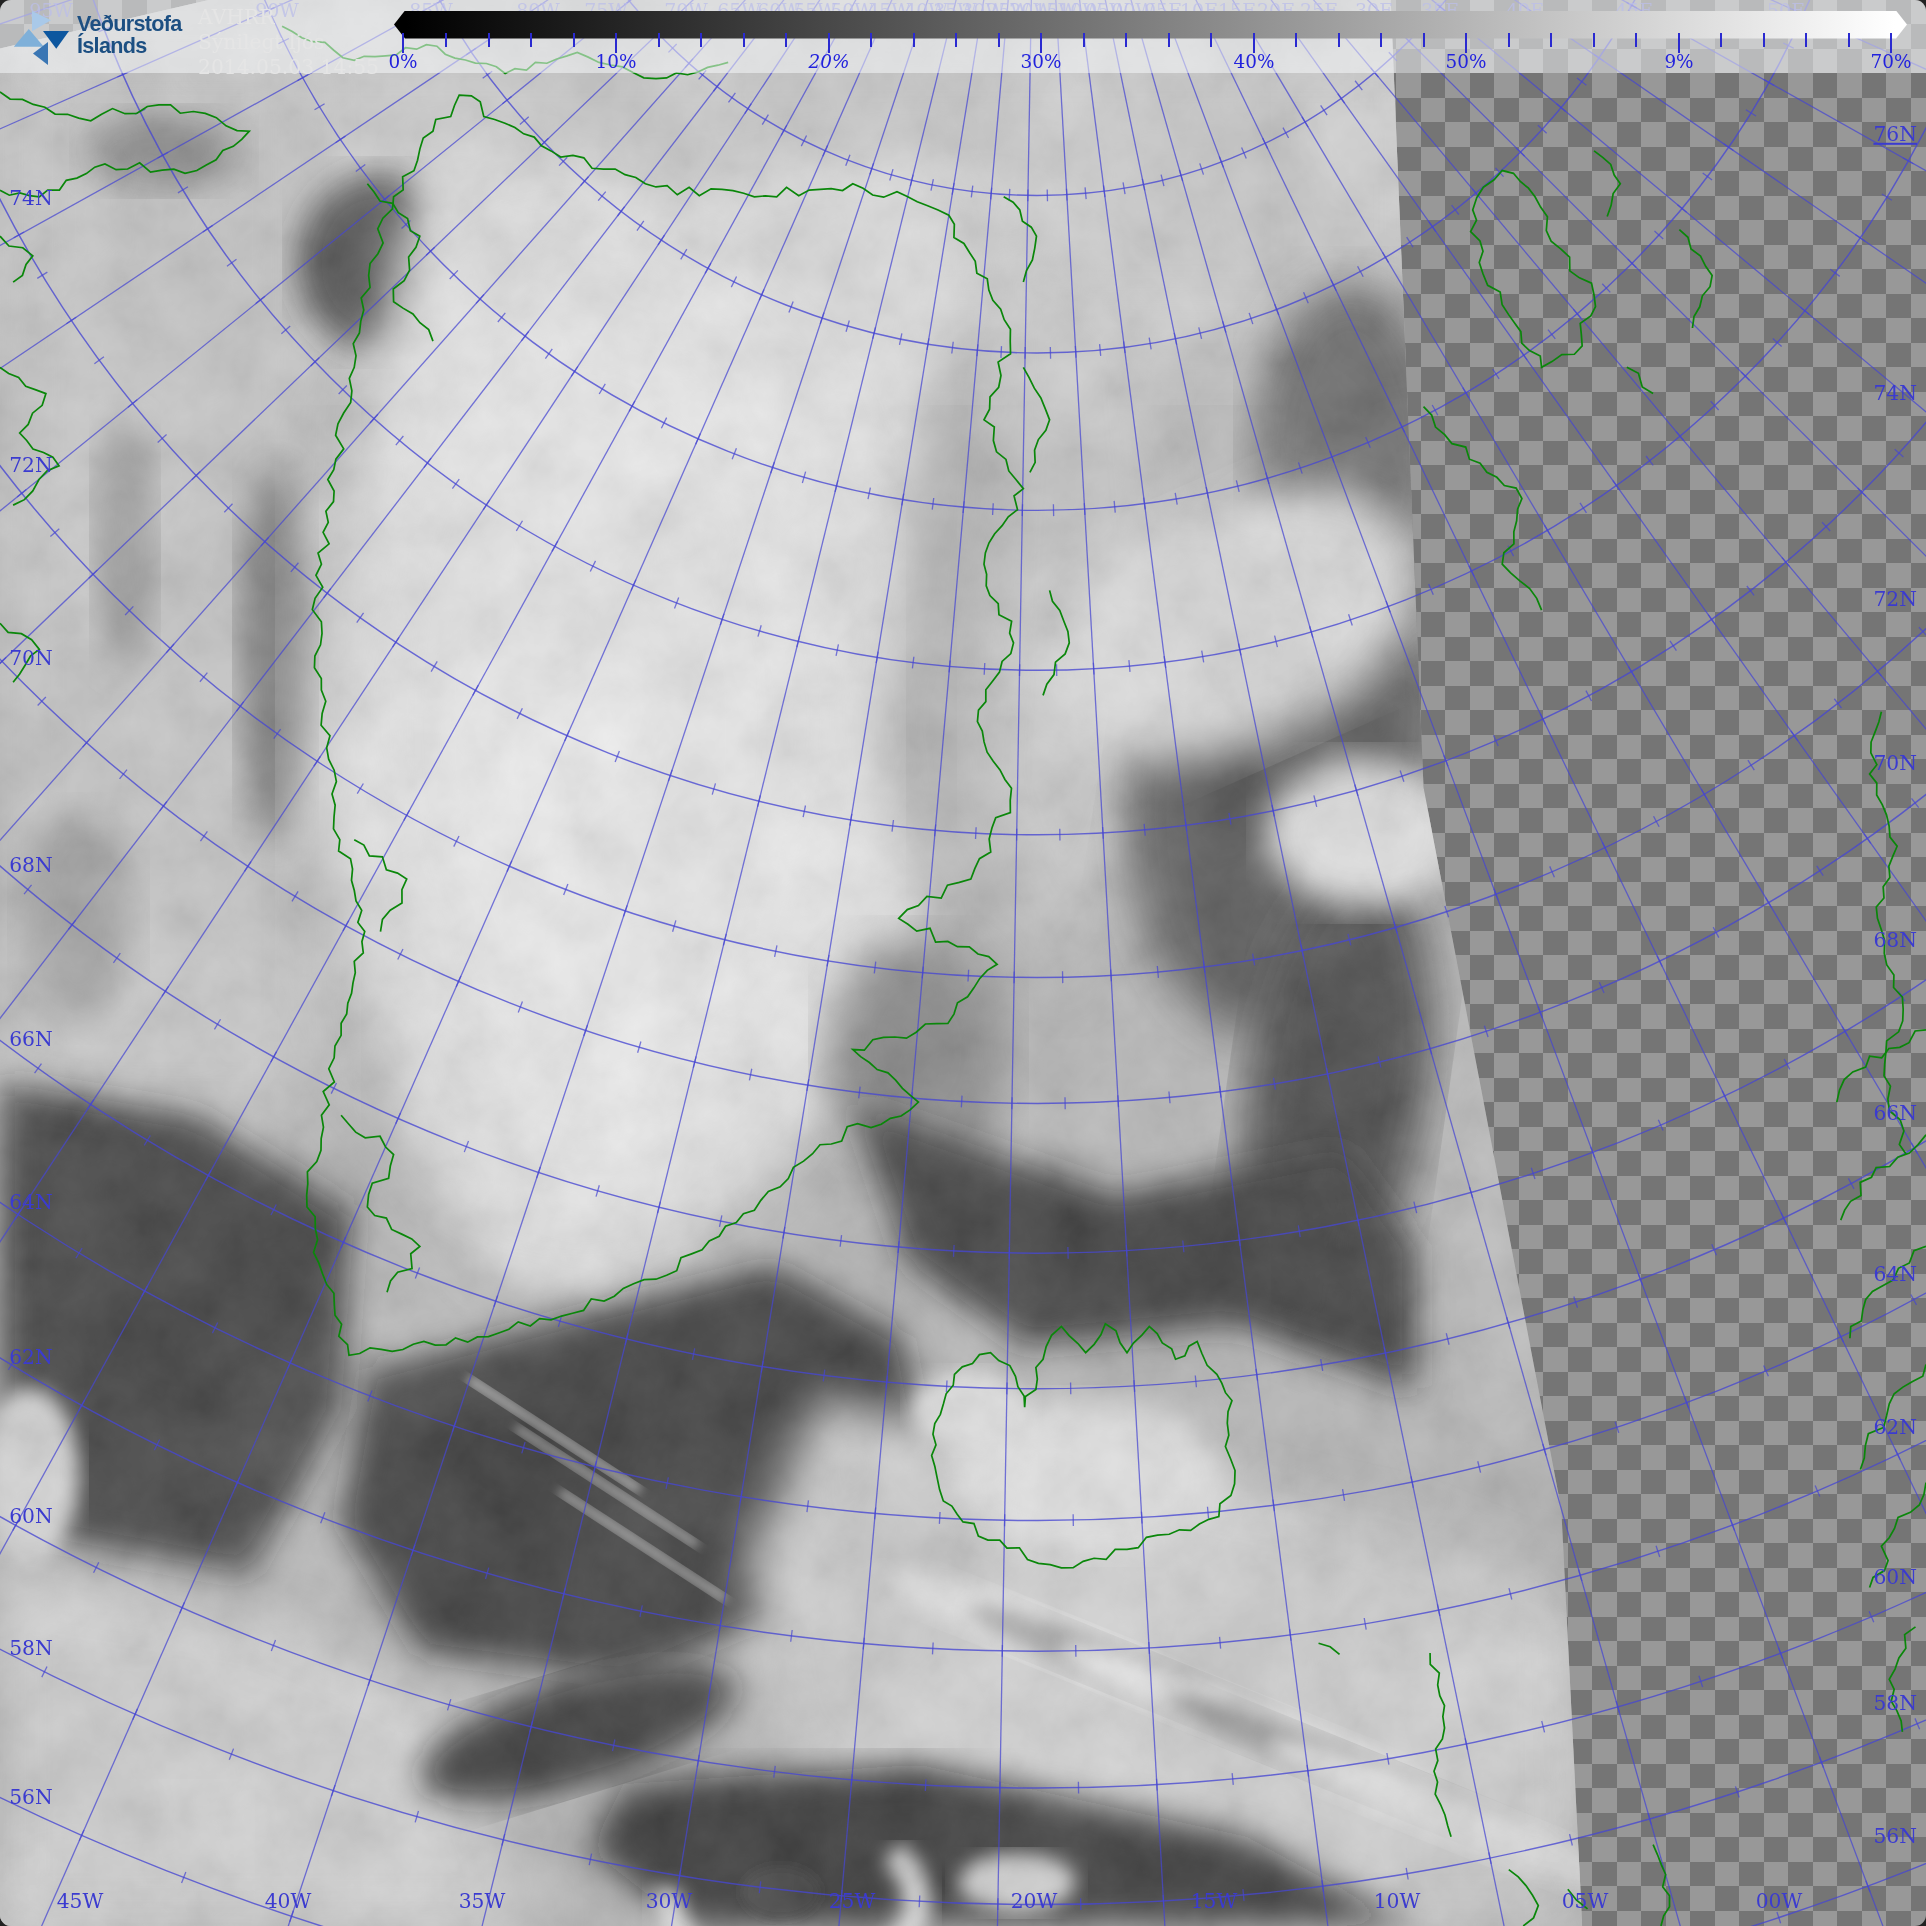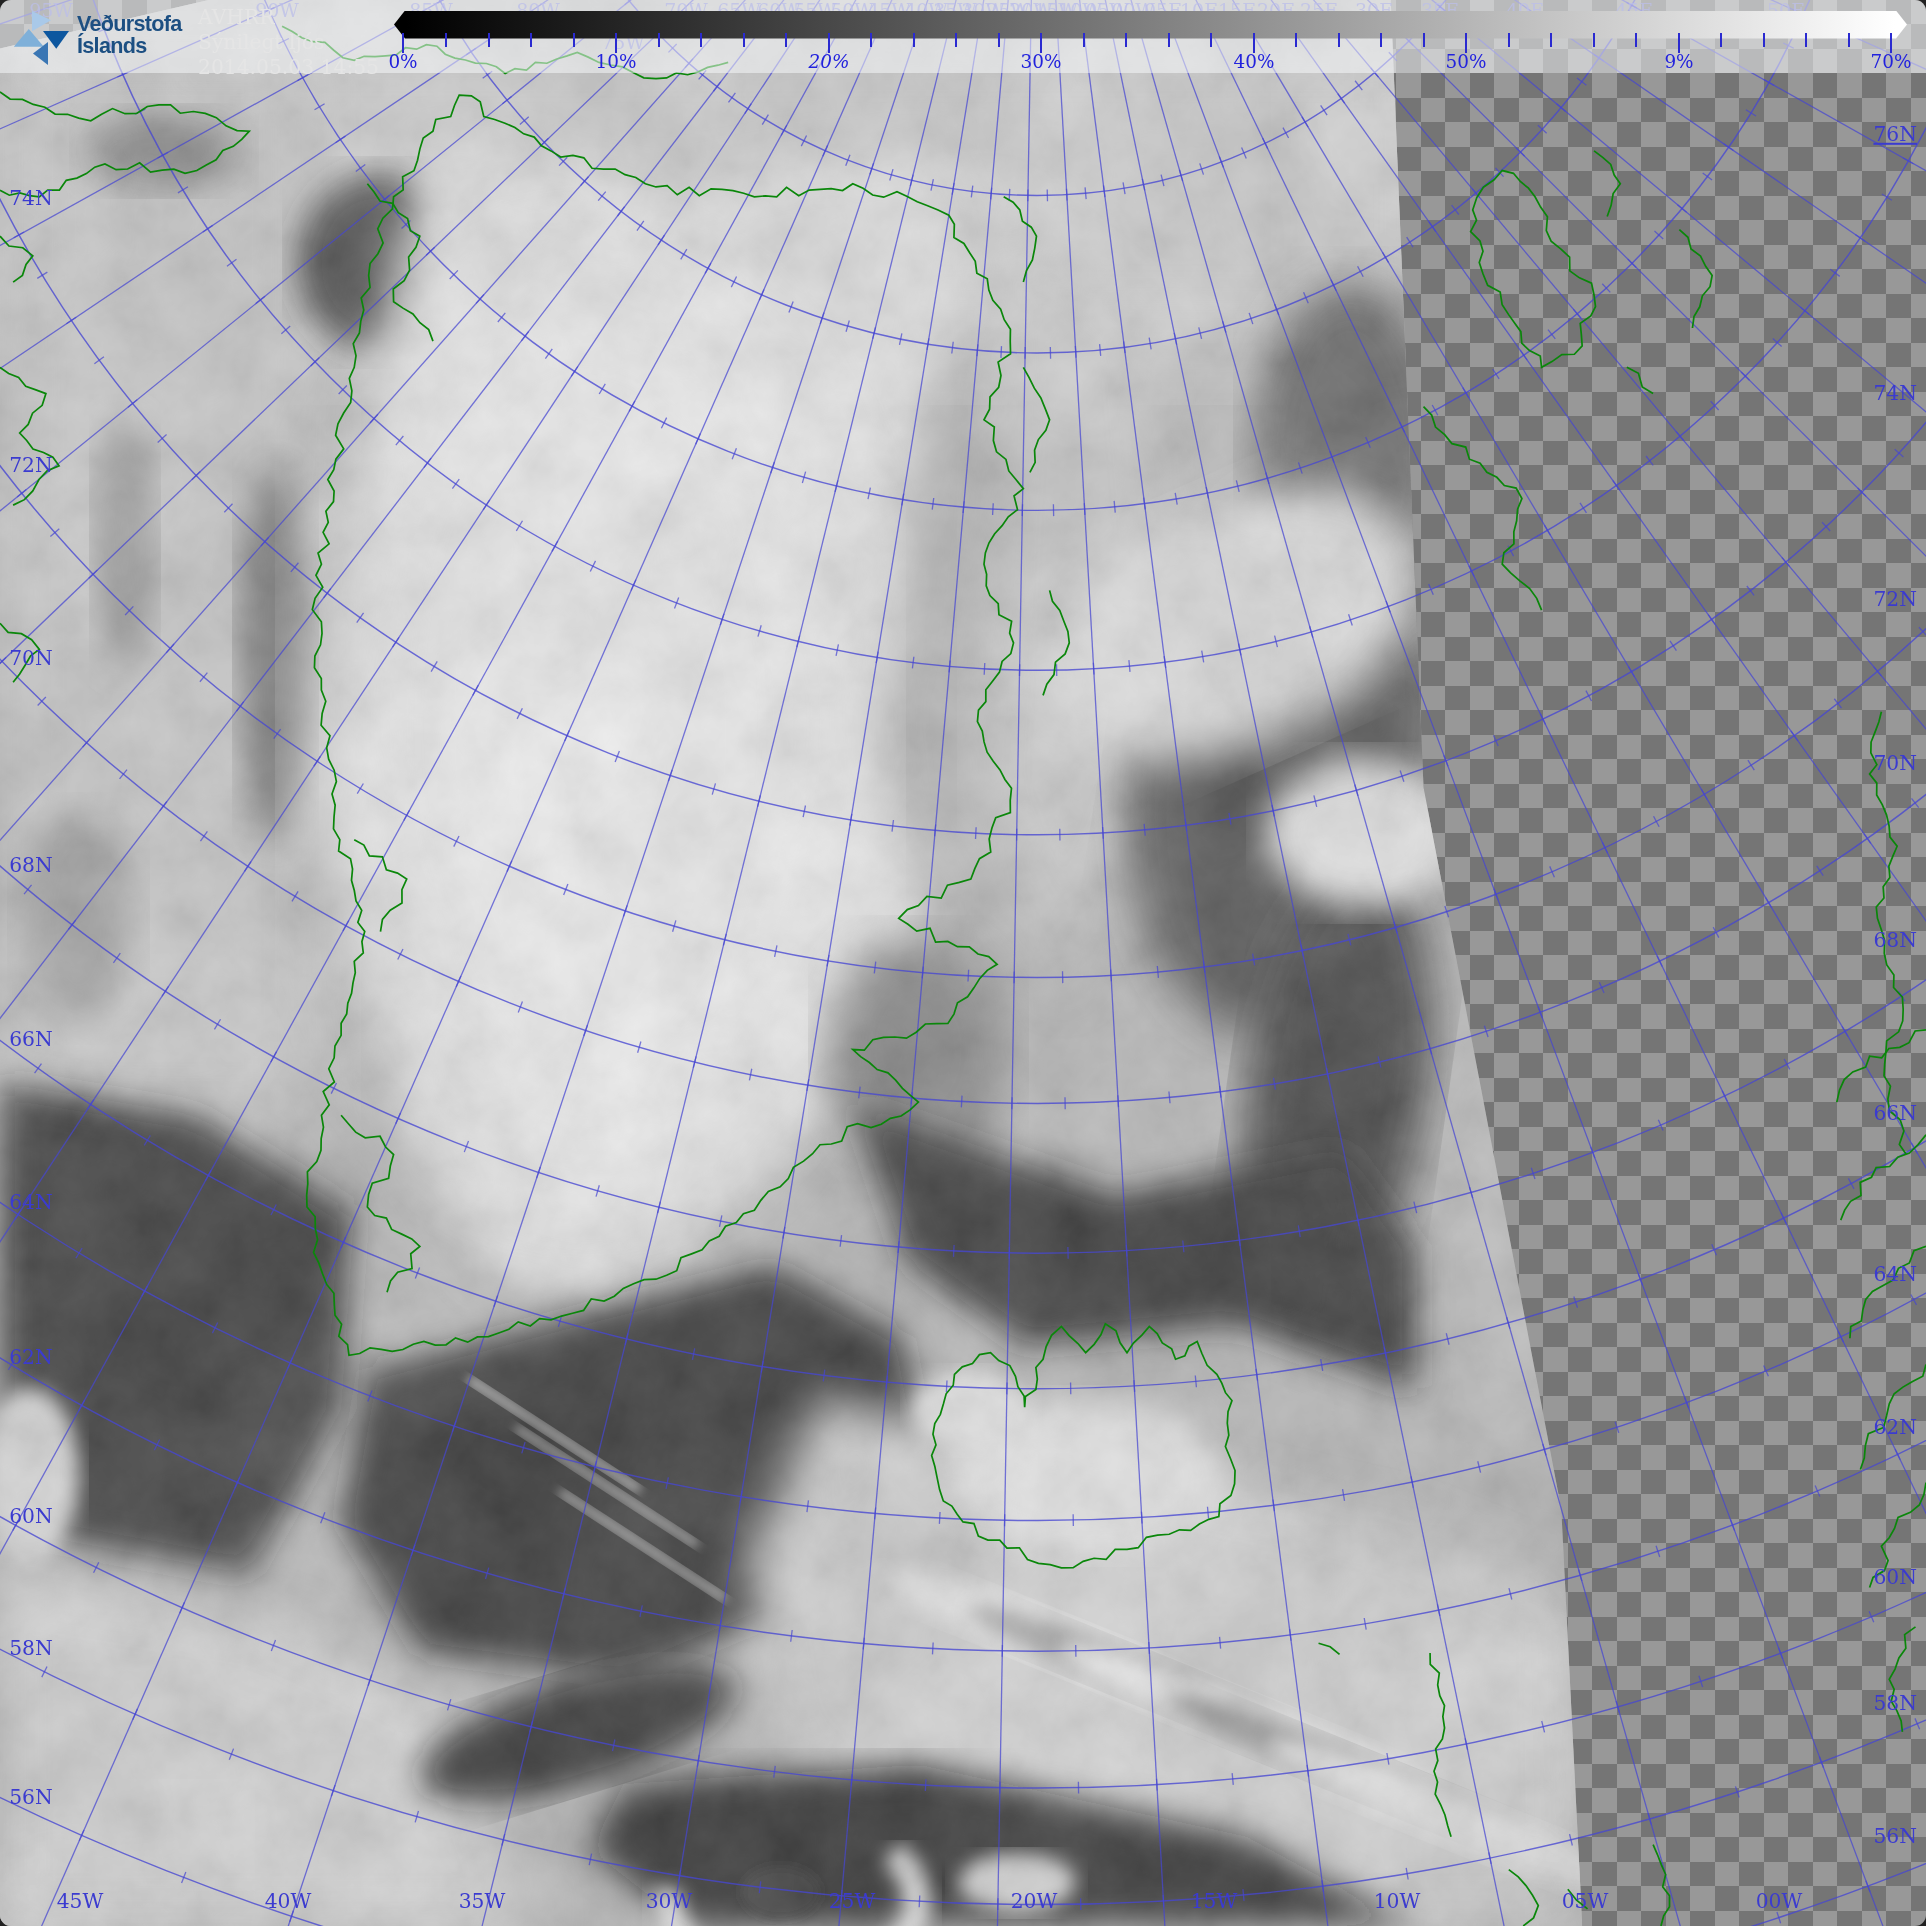--- a/index.html
+++ b/index.html
@@ -220,21 +220,21 @@
         <path d="M2390.0,2880.0L2403.3,2896.7L2420,2910" fill="none" stroke="#0a870a" stroke-width="2.6"></path>
         <path d="M2010.0,2505.0L2027.7,2510.4L2042,2522" fill="none" stroke="#0a870a" stroke-width="2.6"></path>
       </g>
   </svg>
 
   <div id="topLabels">
       <span class="maplabel lab-top" style="left: 51px;">95W</span>
       <span class="maplabel lab-top" style="left: 277px;">90W</span>
       <span class="maplabel lab-top" style="left: 431px;">85W</span>
       <span class="maplabel lab-top" style="left: 538px;">80W</span>
-      <span class="maplabel lab-top" style="left: 623px; margin-top: 32px;">75W</span>
+      <span class="maplabel lab-top" style="left: 606px;">75W</span>
       <span class="maplabel lab-top" style="left: 686px;">70W</span>
       <span class="maplabel lab-top" style="left: 739px;">65W</span>
       <span class="maplabel lab-top" style="left: 779px;">60W</span>
       <span class="maplabel lab-top" style="left: 815px;">55W</span>
       <span class="maplabel lab-top" style="left: 852px;">50W</span>
       <span class="maplabel lab-top" style="left: 889px;">45W</span>
       <span class="maplabel lab-top" style="left: 926px;">40W</span>
       <span class="maplabel lab-top" style="left: 955px;">35W</span>
       <span class="maplabel lab-top" style="left: 983px;">30W</span>
       <span class="maplabel lab-top" style="left: 1008px;">25W</span>

